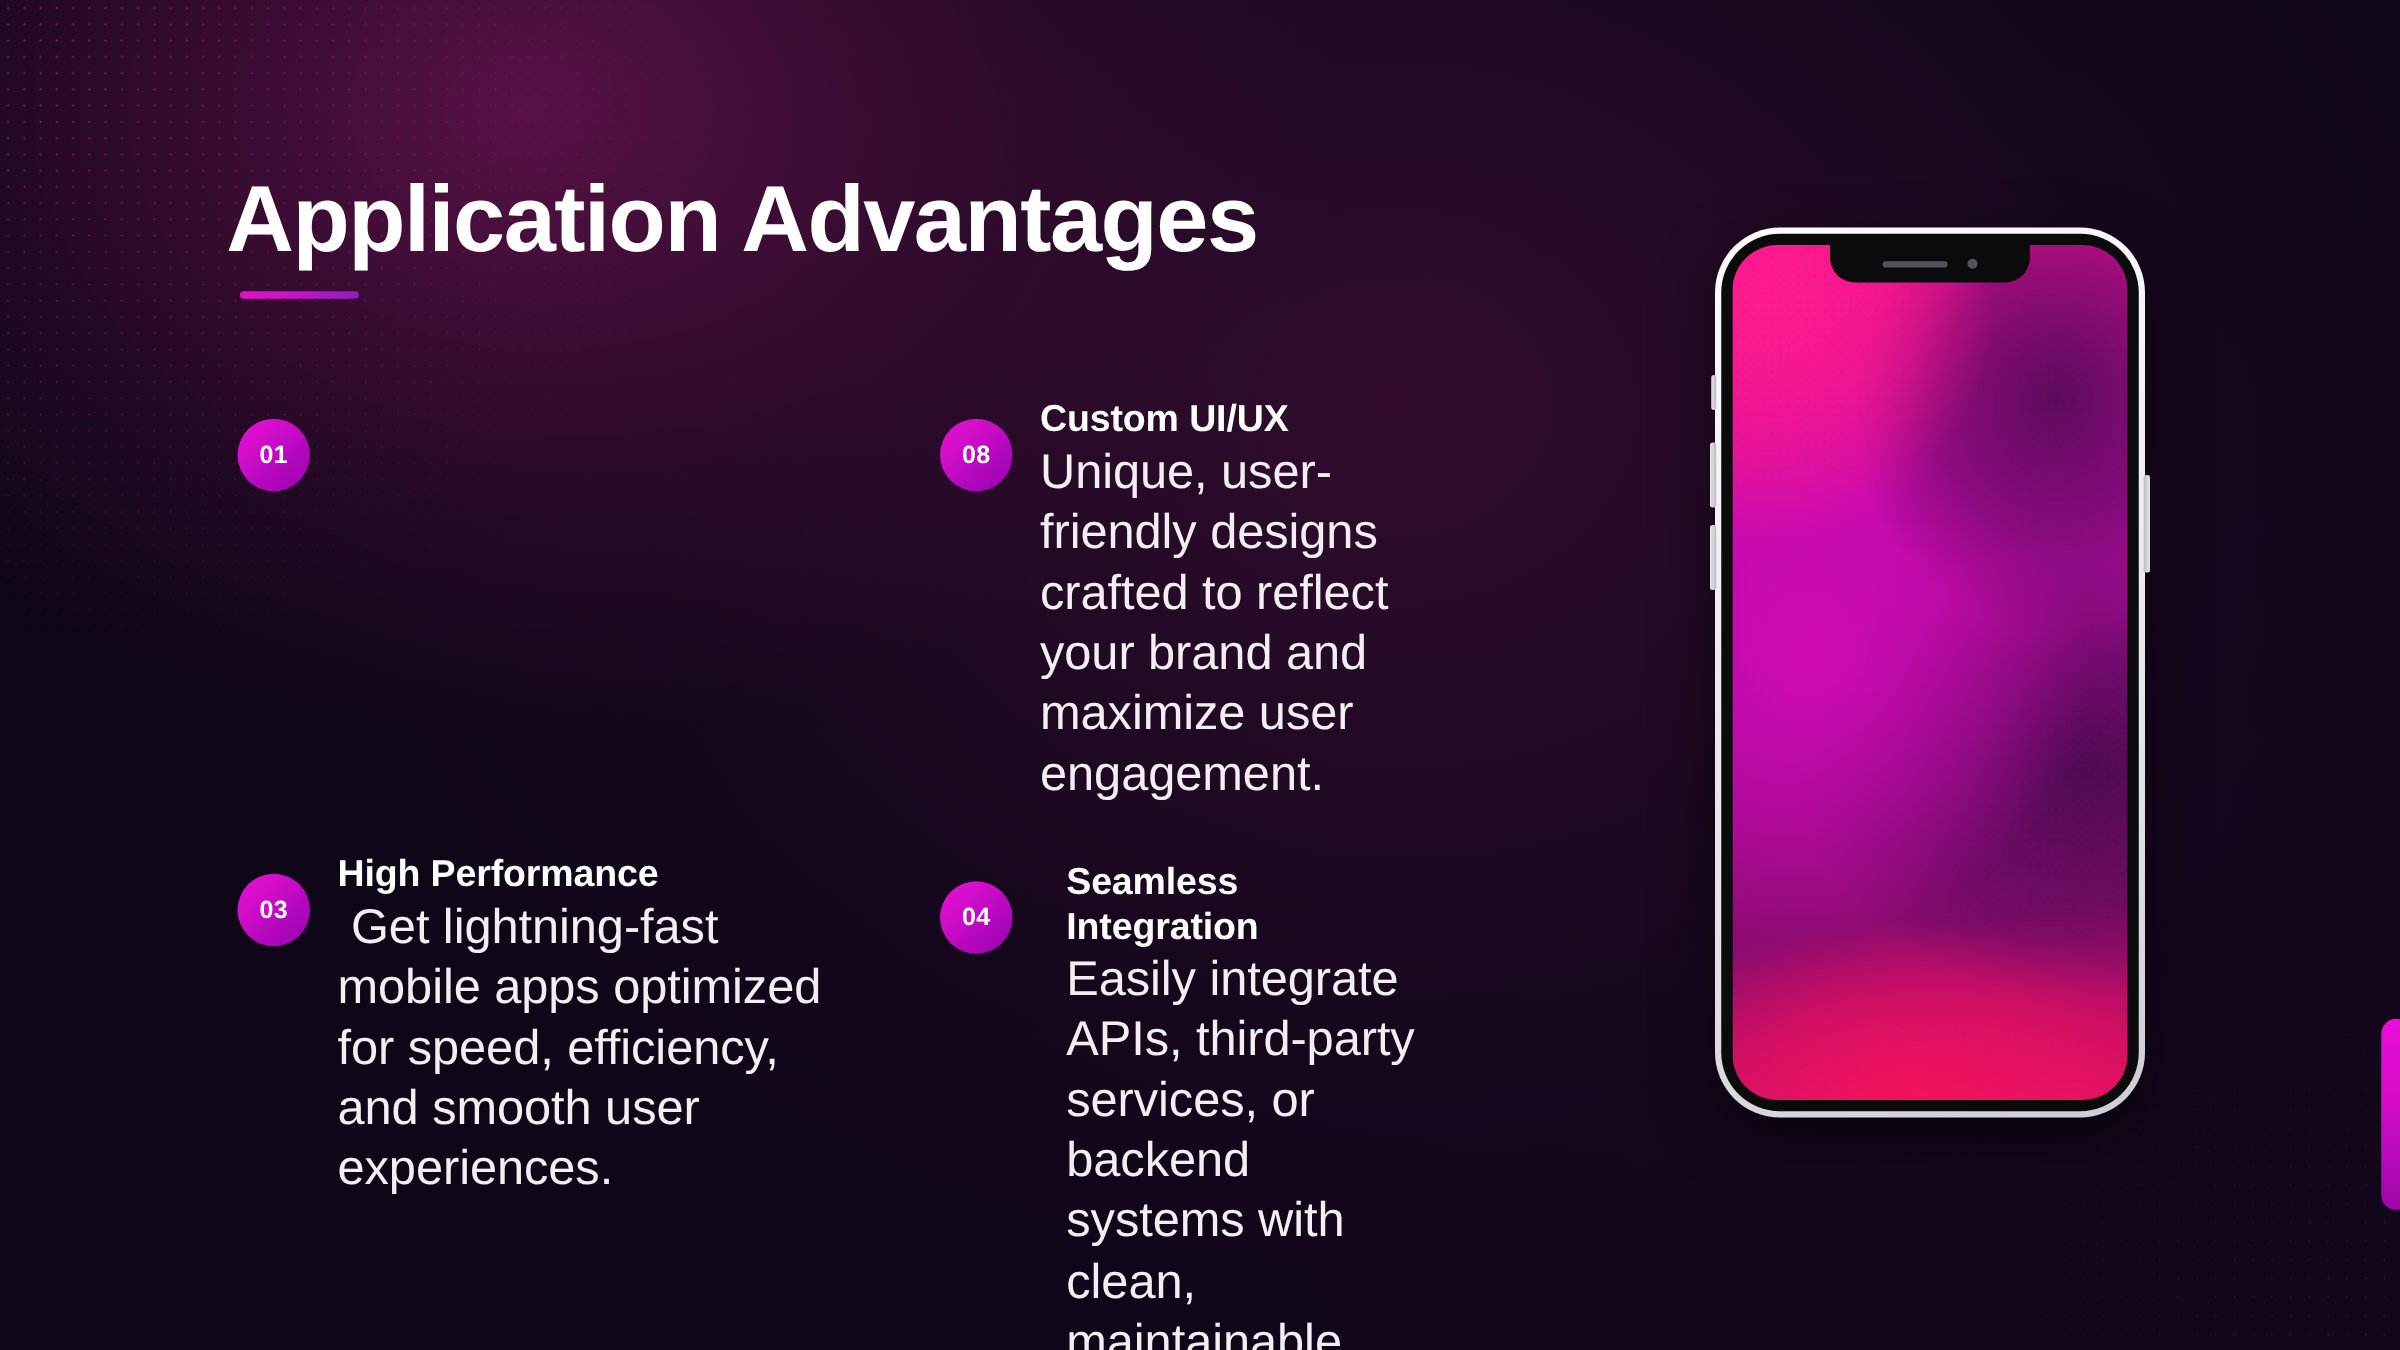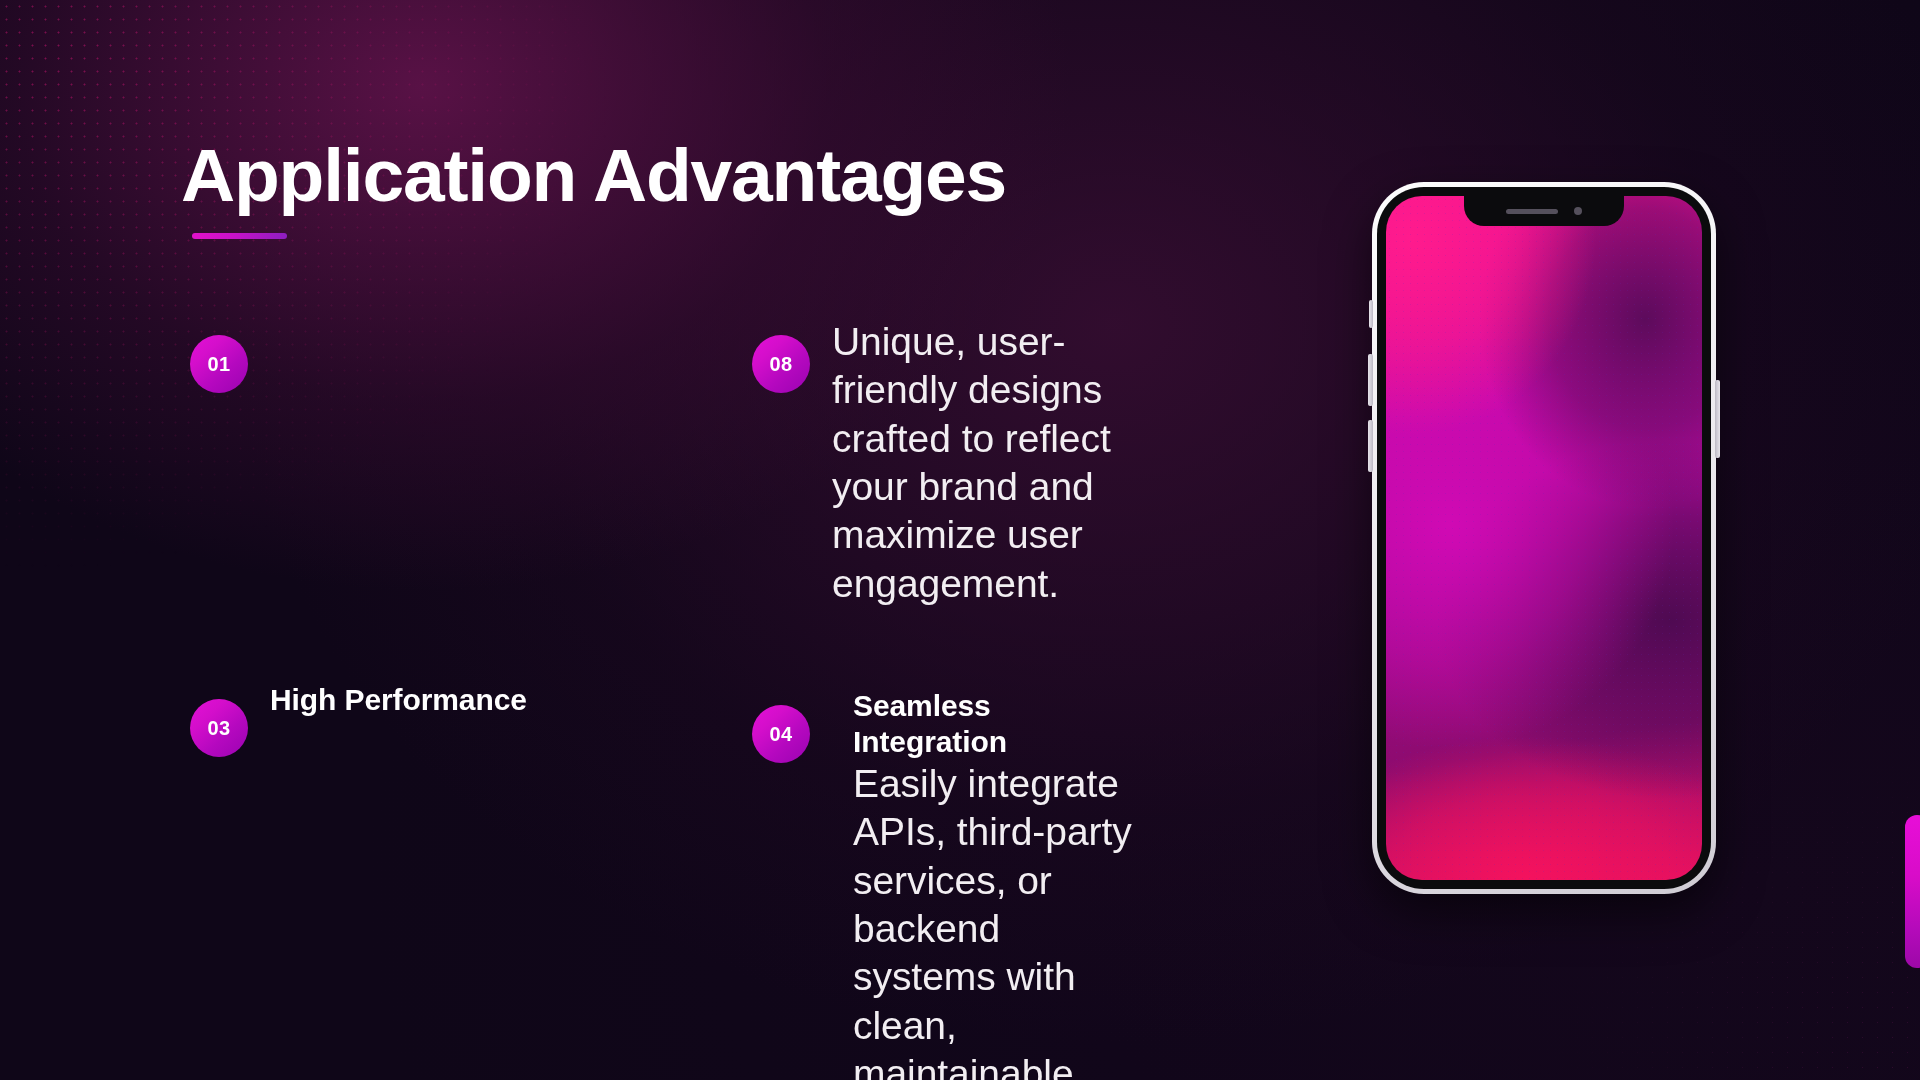--- a/index.html
+++ b/index.html
@@ -249,28 +249,30 @@
 
   <div class="features">
 
     <div class="feature f1">
       <div class="badge">01</div>
     </div>
 
     <div class="feature f2">
       <div class="badge">08</div>
       <div class="feature-text">
+        <div class="feature-title">Custom UI/UX</div>
         <div class="feature-desc">Unique, user-friendly designs crafted to reflect your brand and maximize user engagement.</div>
       </div>
     </div>
 
     <div class="feature f3">
       <div class="badge">03</div>
       <div class="feature-text">
         <div class="feature-title">High Performance</div>
+        <div class="feature-desc"> Get lightning-fast mobile apps optimized for speed, efficiency, and smooth user experiences.</div>
       </div>
     </div>
 
     <div class="feature f4">
       <div class="badge">04</div>
       <div class="feature-text">
         <div class="feature-title">Seamless Integration</div>
         <div class="feature-desc">Easily integrate APIs, third-party services, or backend systems with clean, maintainable code.</div>
       </div>
     </div>

